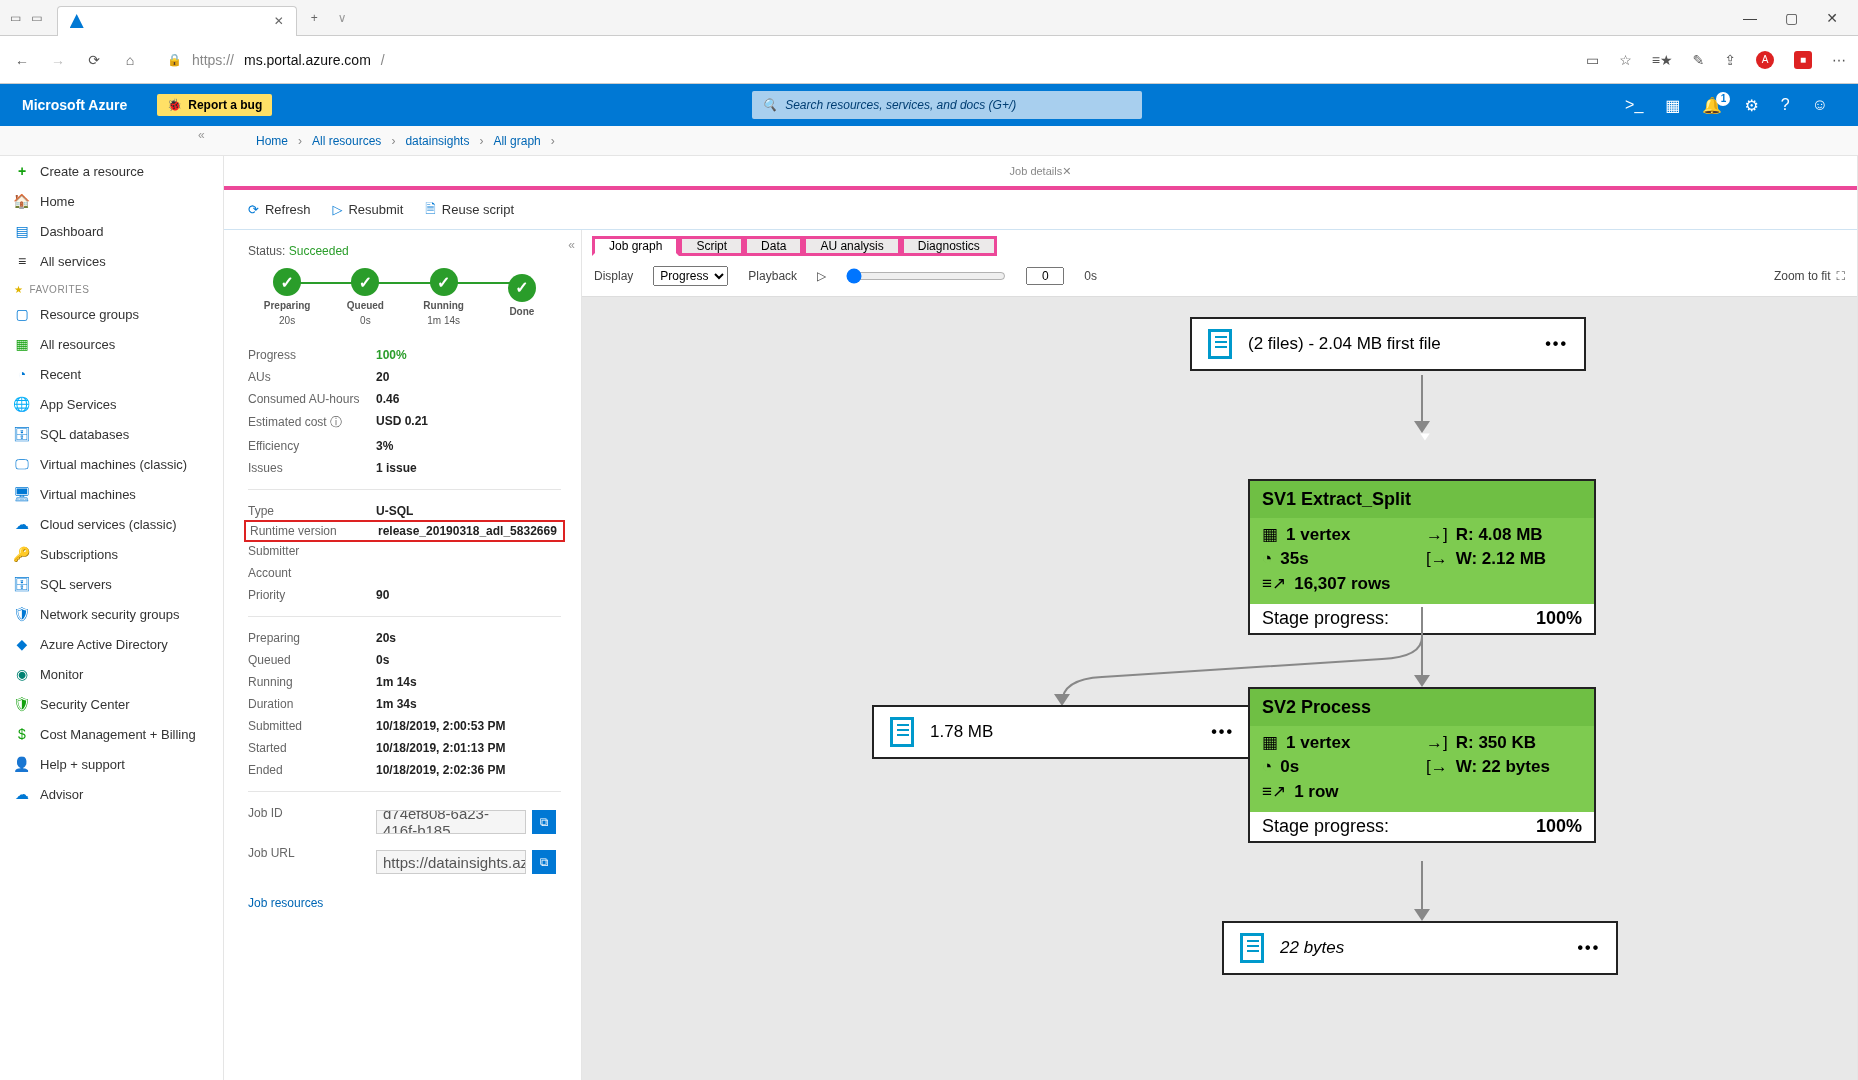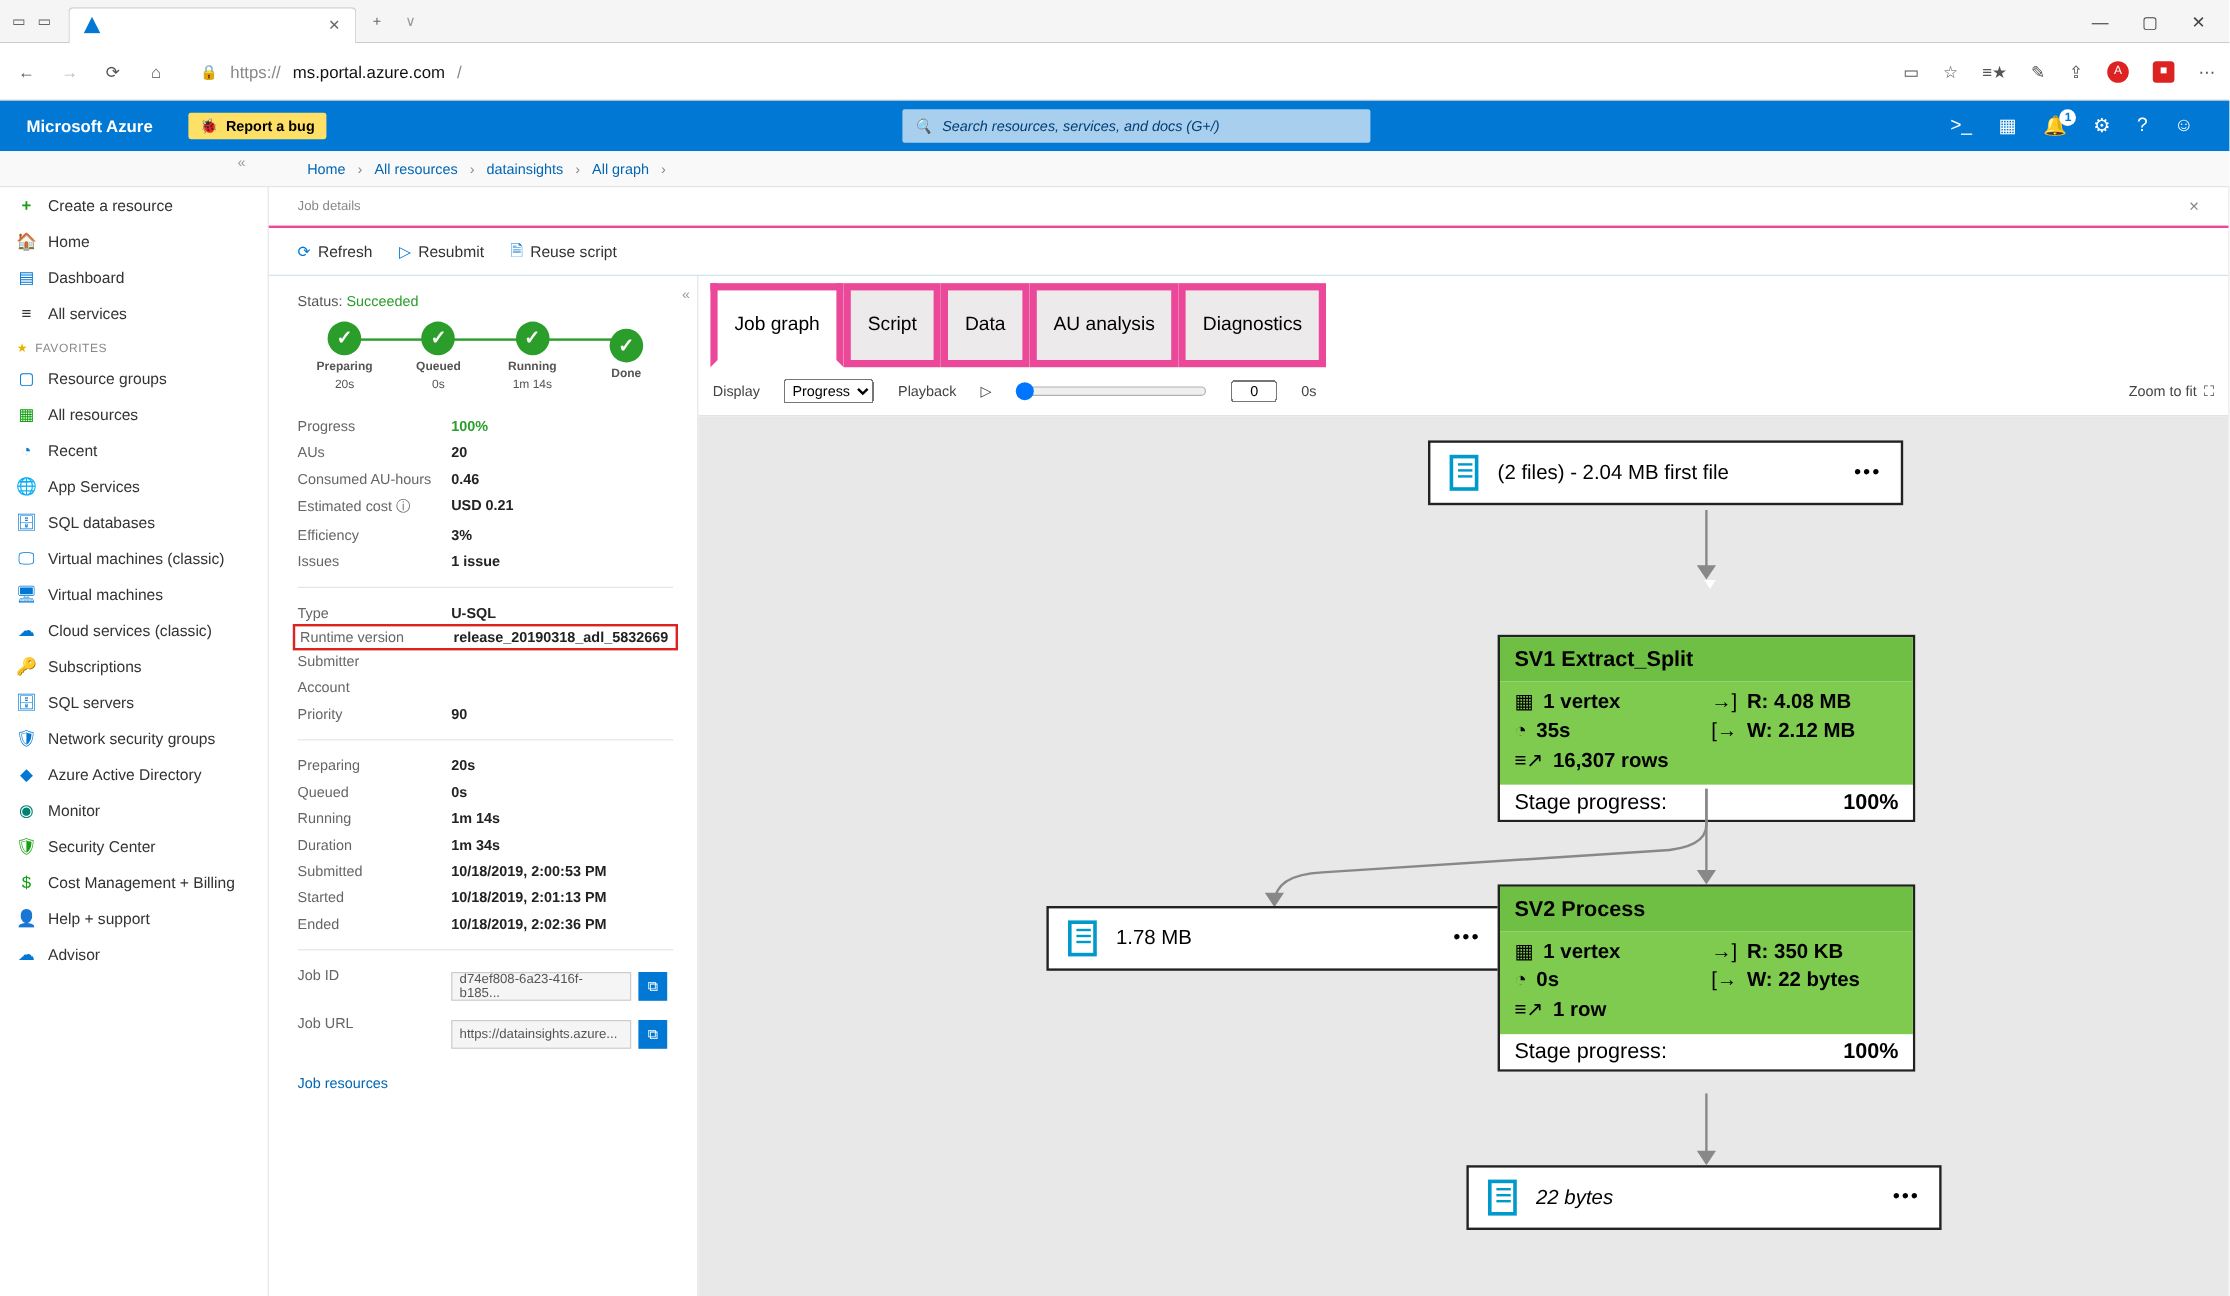--- a/index.html
+++ b/index.html
@@ -41,21 +41,21 @@
 .left-nav .section { padding:8px 14px 4px; font-size:10px; letter-spacing:.5px; color:#888; display:flex; align-items:center; gap:6px; }
 .ico { width:16px; height:16px; display:inline-flex; align-items:center; justify-content:center; font-size:14px; }
 .plus{color:#13a10e;font-weight:700;}
 .c-blue{color:#0078d4;}
 .c-orange{color:#d07b1a;}
 .c-green{color:#13a10e;}
 .c-teal{color:#008272;}
 
 
 .blade { flex:1; display:flex; flex-direction:column; border-right:1px solid #e5e5e5; }
-.blade-head { height:34px; display:flex; align-items:center; padding:0 24px; font-size:11px; color:#888; justify-content:space-between; border-bottom:2px solid #ec4899;}
+.blade-head { height:34px; display:flex; align-items:center; padding:0 24px; font-size:11px; color:#888; justify-content:center; border-bottom:4px solid #ec4899;}
 .blade-tools { height:40px; display:flex; align-items:center; gap:22px; padding:0 24px; font-size:13px; border-bottom:1px solid #cfe3f2; }
 .tool { display:flex; align-items:center; gap:6px; color:#333; cursor:pointer; }
 
 .blade-body { display:flex; flex:1; overflow:hidden; }
 .details { width:358px; padding:14px 20px 14px 24px; font-size:12px; color:#555; overflow:auto; position:relative; border-right:1px solid #e5e5e5; }
 .details .collapse { position:absolute; right:6px; top:8px; color:#999; font-size:12px;}
 .status-line { margin-bottom:8px; }
 .status-line .ok{ color:#2a9d2a; font-weight:400; }
 
 .stages { display:flex; align-items:center; justify-content:space-between; margin:10px 0 18px; }
@@ -66,29 +66,29 @@
 
 .kv { display:flex; padding:4px 0; }
 .kv .k { flex:0 0 128px; color:#666; }
 .kv .v { font-weight:700; color:#222; }
 .kv.light .v{ font-weight:400; }
 .hr { border:none; border-top:1px solid #e5e5e5; margin:10px 0; }
 
 .highlight-box { border:2px solid #d22; padding:2px 4px; margin:-2px -4px; }
 
 .copy-row { display:flex; align-items:center; gap:6px; margin:4px 0; }
-.copy-row .field { flex:0 0 150px; height:24px; border:1px solid #ccc; background:#f5f5f5; font-size:11px; padding:0 6px; display:flex; align-items:center; overflow:hidden; }
+.copy-row .field { flex:0 0 150px; height:24px; border:1px solid #ccc; background:#f5f5f5; font-size:15px; padding:0 6px; display:flex; align-items:center; overflow:hidden; }
 .copy-row .cp { width:24px; height:24px; background:#0078d4; display:flex; align-items:center; justify-content:center; color:#fff; font-size:12px; }
 
 .link { color:#0066b4; cursor:pointer; margin-top:14px; display:block; }
 
 
 .right-pane { flex:1; display:flex; flex-direction:column; background:#fff; }
 .tabs { display:flex; gap:0; margin:6px 0 0 10px; }
-.tab-btn { padding:20px 14px; font-size:16px; background:#eceaea; border:6px solid #ec4899; cursor:pointer; }
+.tab-btn { padding:0 14px; font-size:12px; background:#eceaea; border:3px solid #ec4899; cursor:pointer; }
 .tab-btn.active{ background:#fff; border-bottom-color:#fff; }
 .toolbar2 { display:flex; align-items:center; gap:20px; padding:10px 12px; font-size:12px; color:#444; border-bottom:1px solid #ddd; }
 .toolbar2 select{ font-size:12px; padding:1px 2px; }
 .toolbar2 .slider { width:160px; }
 .toolbar2 input[type=text]{ width:38px; text-align:center; font-size:12px; }
 .toolbar2 .zoom { margin-left:auto; display:flex; align-items:center; gap:6px; }
 
 .canvas { flex:1; background:#e8e8e8; position:relative; overflow:hidden; }
 .node { position:absolute; background:#fff; border:2px solid #222; }
 .node .row1 { display:flex; align-items:center; gap:16px; padding:10px 16px; }

